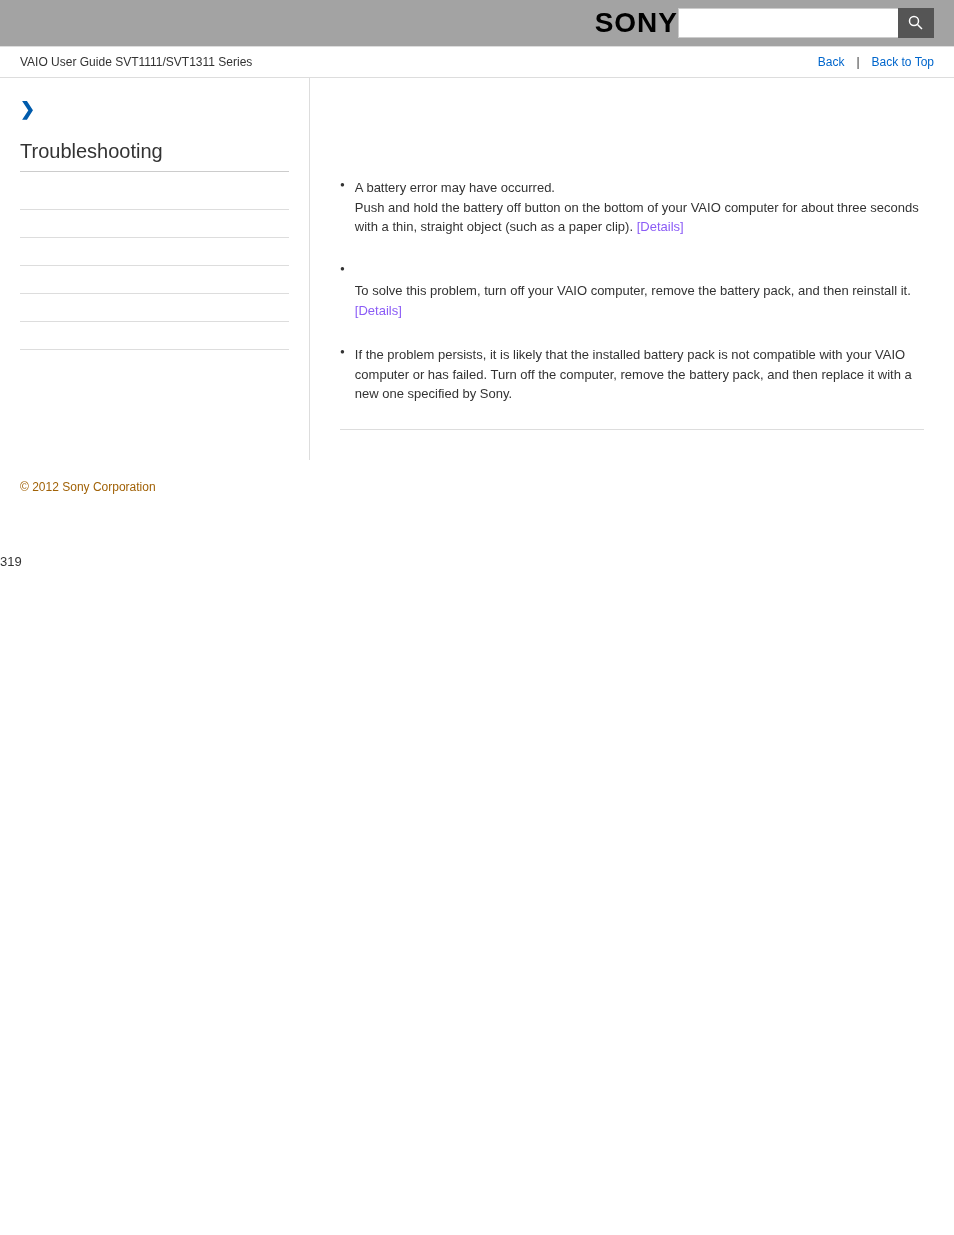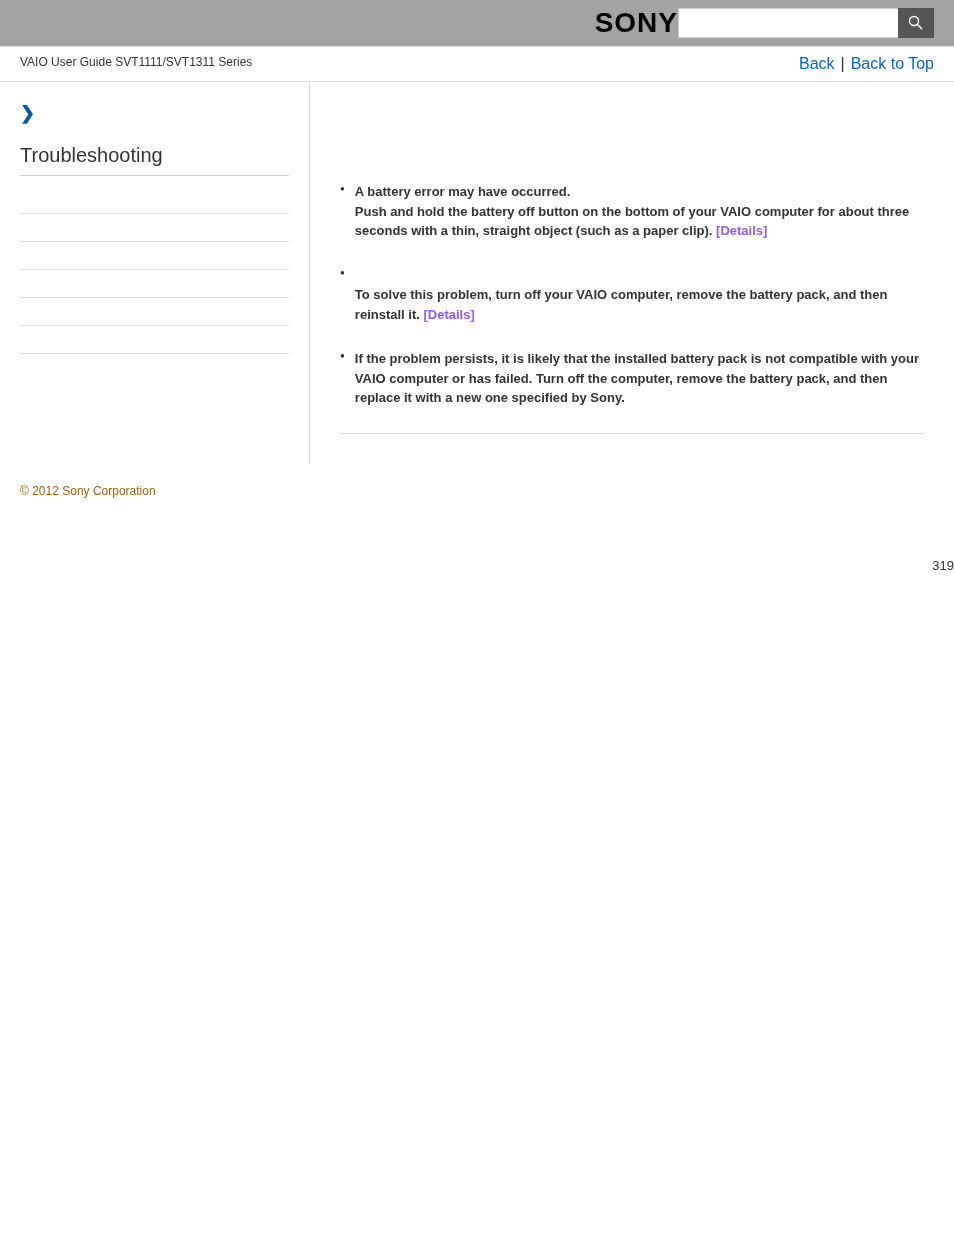--- a/index.html
+++ b/index.html
@@ -74,22 +74,22 @@
       border-bottom: 1px solid #ddd;
     }
 
     .guide-title {
       font-size: 12px;
       color: #333;
     }
 
     .nav-links {
       display: flex;
-      gap: 6px;
-      font-size: 16px;
+      gap: 12px;
+      font-size: 12px;
     }
 
     .nav-link {
       color: #0066cc;
       text-decoration: none;
       cursor: pointer;
     }
 
     .nav-separator {
       color: #333;
@@ -171,21 +171,20 @@
     .bullet-dot {
       color: #333;
       margin-right: 10px;
       margin-top: 1px;
       font-size: 8px;
       flex-shrink: 0;
     }
 
     .bullet-text {
       flex: 1;
-      font-weight: bold;
     }
 
     .detail-link {
       color: #8b5cf6;
       text-decoration: none;
       cursor: pointer;
     }
 
     .content-bottom-border {
       border-top: 1px solid #ddd;
@@ -194,21 +193,21 @@
     }
 
     
     .footer {
       padding: 20px 20px;
       font-size: 12px;
       color: #a16207;
     }
 
     .page-number {
-      text-align: right;
+      text-align: left;
       margin-top: 40px;
       font-size: 13px;
       color: #333;
     }
   </style>
 </head>
 <body>
 
 <div class="header">
   <div class="sony-logo">SONY</div>

